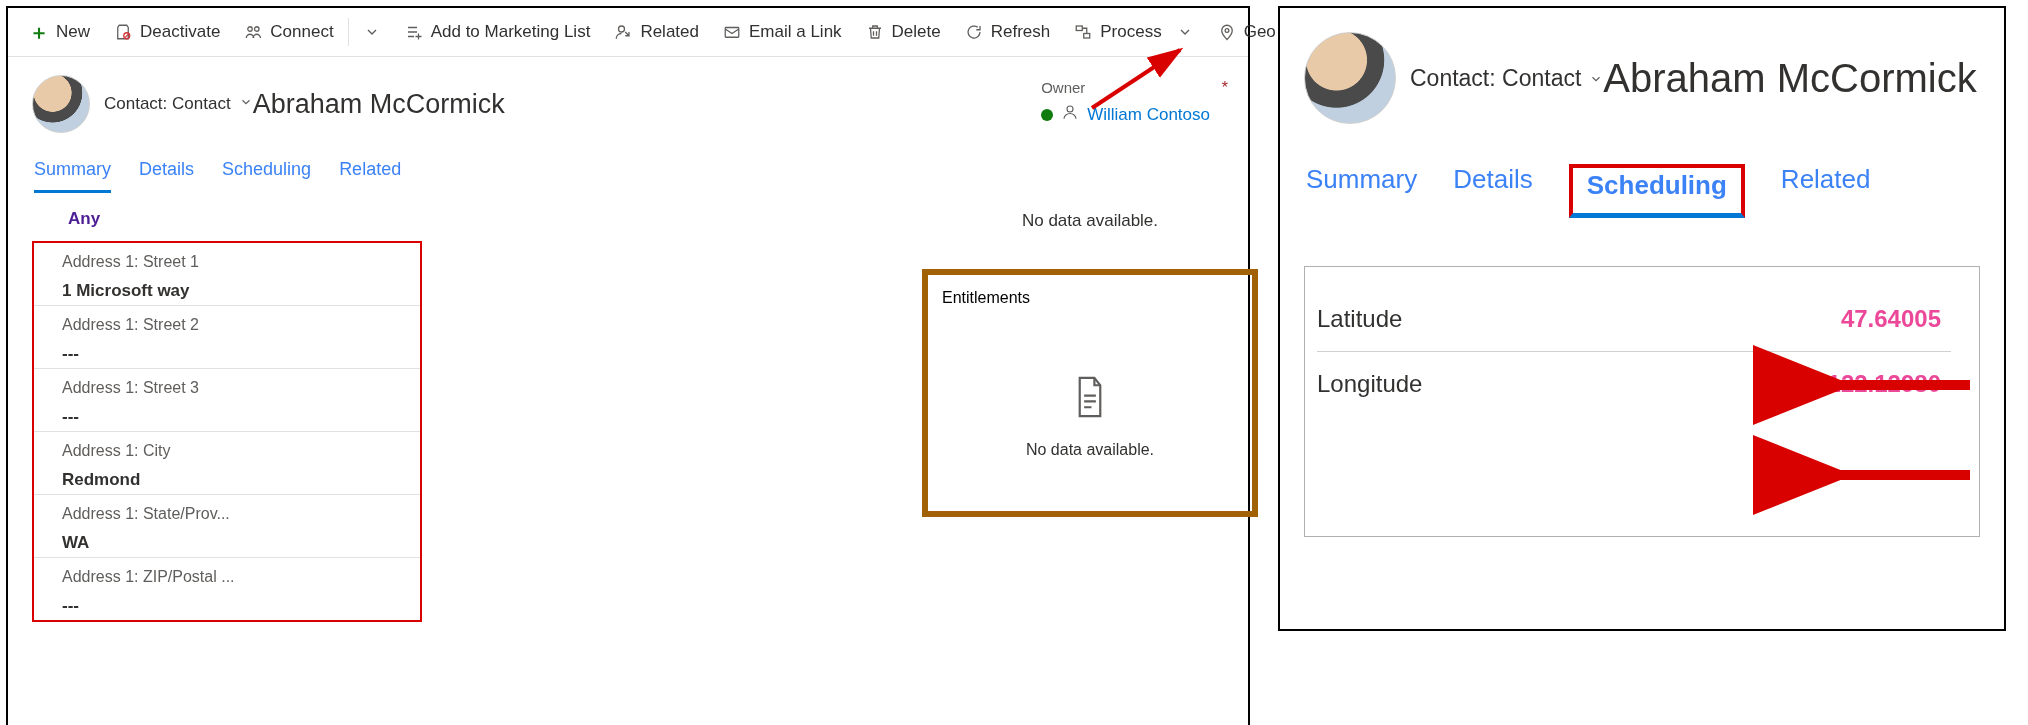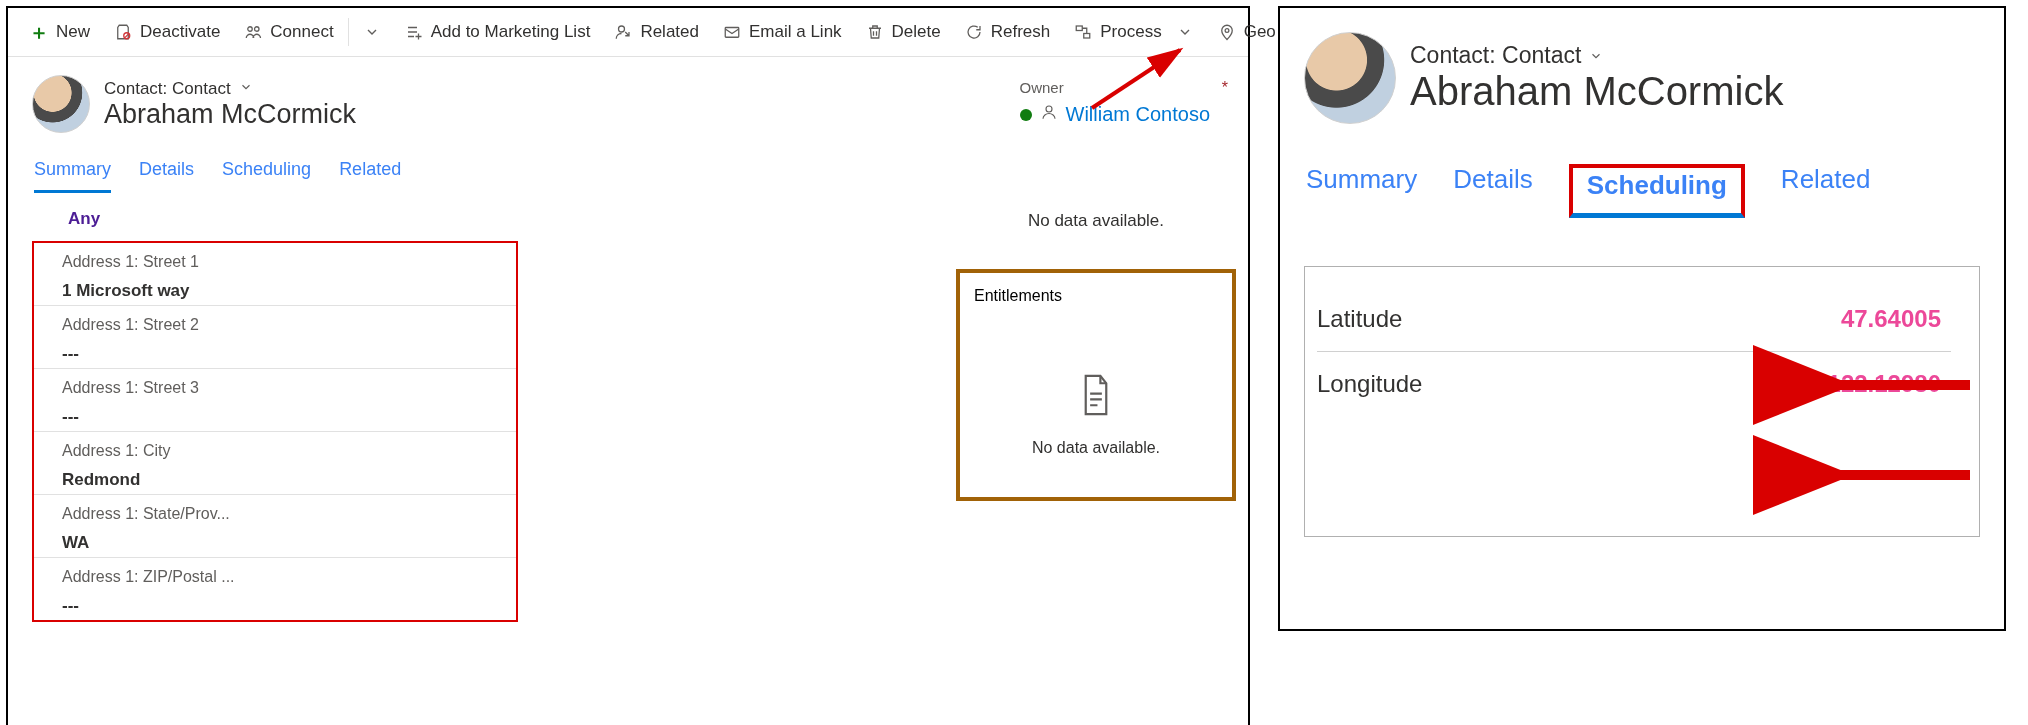--- a/index.html
+++ b/index.html
@@ -41,61 +41,61 @@
     justify-content: space-between;
     align-items: flex-start;
     padding: 18px 20px 6px 24px;
   }
   .ident { display: flex; align-items: center; gap: 14px; }
   .avatar {
     width: 58px; height: 58px; border-radius: 50%;
     background: radial-gradient(circle at 35% 30%, #e8c9a8 0 35%, #4a4a4a 36% 55%, #c0d0e0 56% 100%);
     border: 1px solid #d0d0d0;
   }
-  .ident-texts { display:flex; flex-direction:column; }
+  .ident-texts { display:flex; }
   .etype-row { display:flex; align-items:center; gap:8px; font-size:17px; color:#323130; }
   .etype-row .chev svg{width:14px;height:14px;}
   .recname { font-size: 27px; color: #323130; font-weight: 400; }
 
   .owner-block { text-align:left; padding-top:4px; padding-right:18px; position:relative; }
   .owner-label { font-size:15px; color:#605e5c; }
   .owner-req { color:#a4262c; position:absolute; right:0; top:4px; }
-  .owner-val { display:flex; align-items:center; gap:8px; font-size:20px; color:#0078d4; margin-top:6px; }
+  .owner-val { display:flex; align-items:center; gap:8px; font-size:17px; color:#0078d4; margin-top:6px; }
   .dot-green { width:12px;height:12px;border-radius:50%;background:#107c10; }
   .person-ico svg{width:18px;height:18px;stroke:#605e5c;fill:none;stroke-width:1.5;}
 
   .tabs {
     display:flex; gap:28px; padding: 20px 26px 0 26px;
     font-size:18px; color:#3b82f6;
   }
   .tab { padding-bottom:10px; cursor:pointer; }
   .tab.active { border-bottom:3px solid #0078d4; font-weight:400; }
 
   .body-row { display:flex; padding: 4px 18px 0 18px; }
   .col-left { width: 430px; }
   .col-right { flex:1; padding-left: 500px; }
 
   .any-head { font-size:17px; font-weight:600; color:#4c1d95; padding: 12px 0 12px 42px; }
   .addr-box {
     border: 2px solid #d90000;
     margin-left: 6px;
-    width: 486px;
+    width: 390px;
   }
   .field { border-bottom:1px solid #e1e1e1; padding: 10px 14px 4px 28px; }
   .field:last-child{border-bottom:none;}
   .flabel { font-size:16px; color:#605e5c; }
   .fvalue { font-size:17px; font-weight:600; color:#323130; padding-top:10px; }
 
   .side-card {
     font-size:17px; color:#323130;
   }
   .nodata { color:#323130; }
   .ent-box {
-    border:4px solid #a16207; margin-top:24px; padding:14px 14px 40px 14px;
-    width: 280px;
+    border:6px solid #a16207; margin-top:24px; padding:14px 14px 52px 14px;
+    width: 336px;
     display:flex; flex-direction:column; align-items:center; gap:18px;
   }
   .ent-title { align-self:flex-start; font-weight:400; }
   .doc-ico svg{width:36px;height:44px;stroke:#605e5c;fill:none;stroke-width:1.5;}
   .doc-ico{margin-top:50px;}
 
   
   .header-row.big .avatar { width: 92px; height: 92px; }
   .header-row.big .etype-row { font-size:23px; }
   .header-row.big .recname { font-size:40px; }

